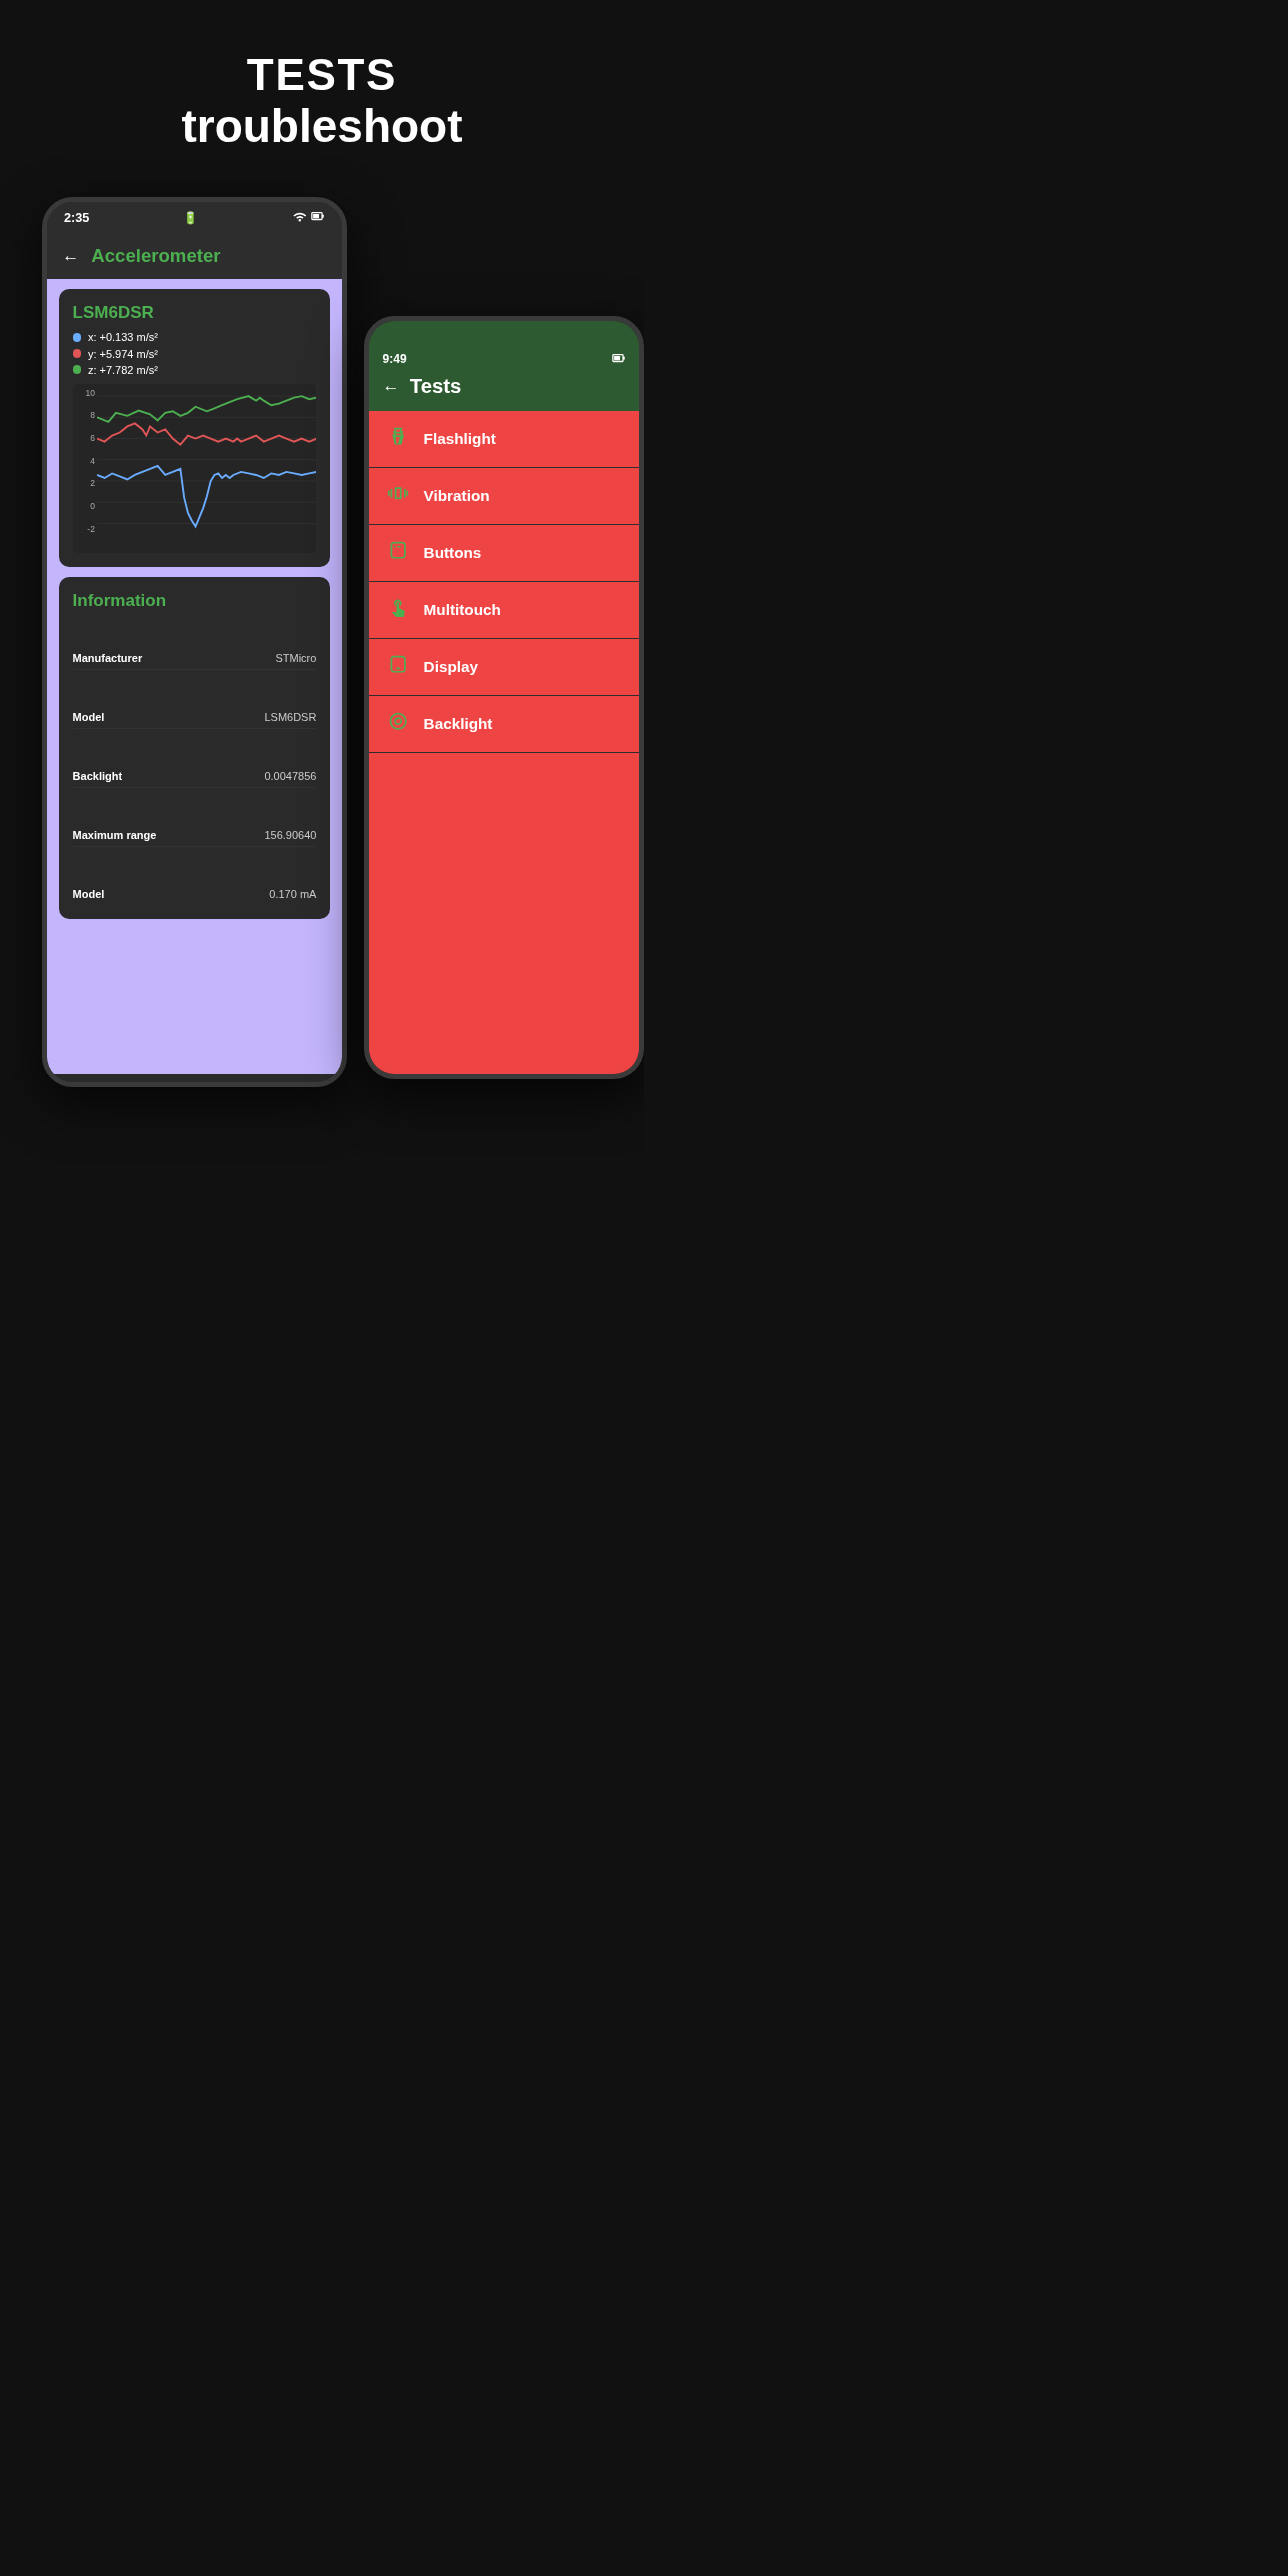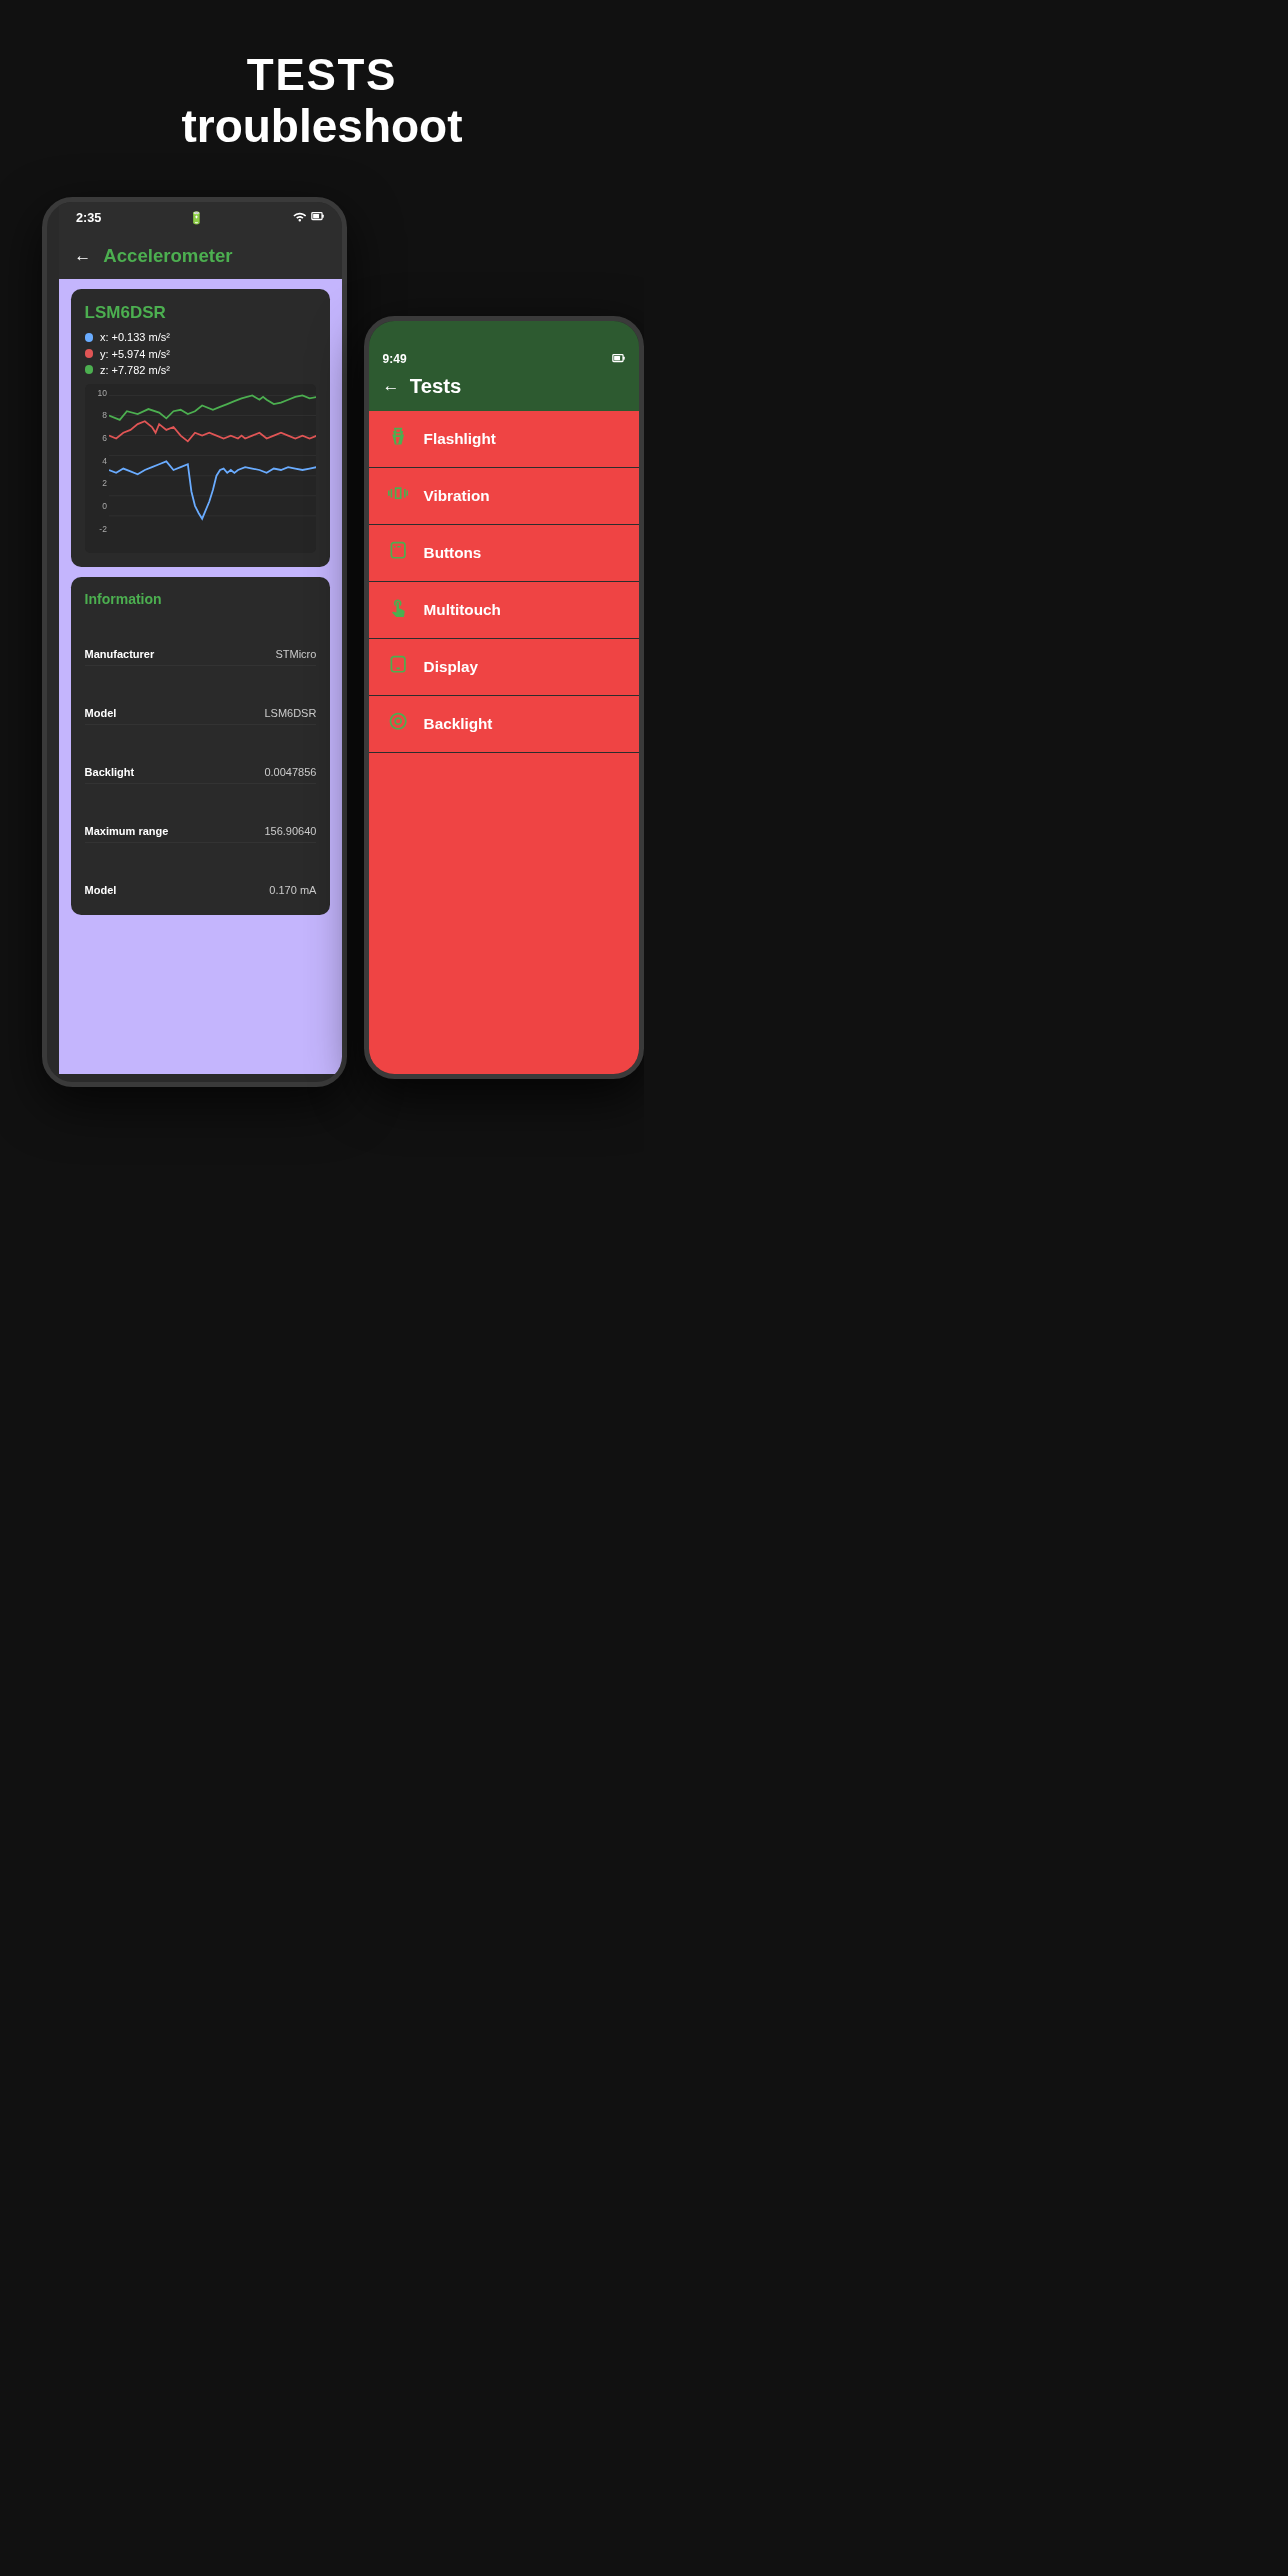--- a/index.html
+++ b/index.html
@@ -44,21 +44,20 @@
       left: 42px;
       top: 0;
       width: 305px;
       height: 890px;
       background: #2a2a2a;
       border-radius: 30.5px;
       border: 5.1px solid #3a3a3a;
       overflow: hidden;
       box-shadow: 0 17px 51px rgba(0,0,0,0.7);
       z-index: 1;
-      padding-left: 12px;
     }
 
     
     .status-bar {
       background: #2d2d2d;
       padding: 8.5px 17px;
       display: flex;
       justify-content: space-between;
       align-items: center;
       color: white;
@@ -158,21 +157,21 @@
 
     
     .info-card {
       background: #2a2a2a;
       margin: 0 12px 10.2px;
       border-radius: 10.2px;
       padding: 13.6px;
     }
     .info-card .card-title {
       color: #4caf50;
-      font-size: 14px;
+      font-size: 17px;
       font-weight: 700;
       margin-bottom: 8.5px;
     }
     .info-row {
       display: flex;
       justify-content: space-between;
       align-items: center;
       padding: 5.1px 0;
       border-bottom: 0.8px solid #333;
       margin-top: 36px;

